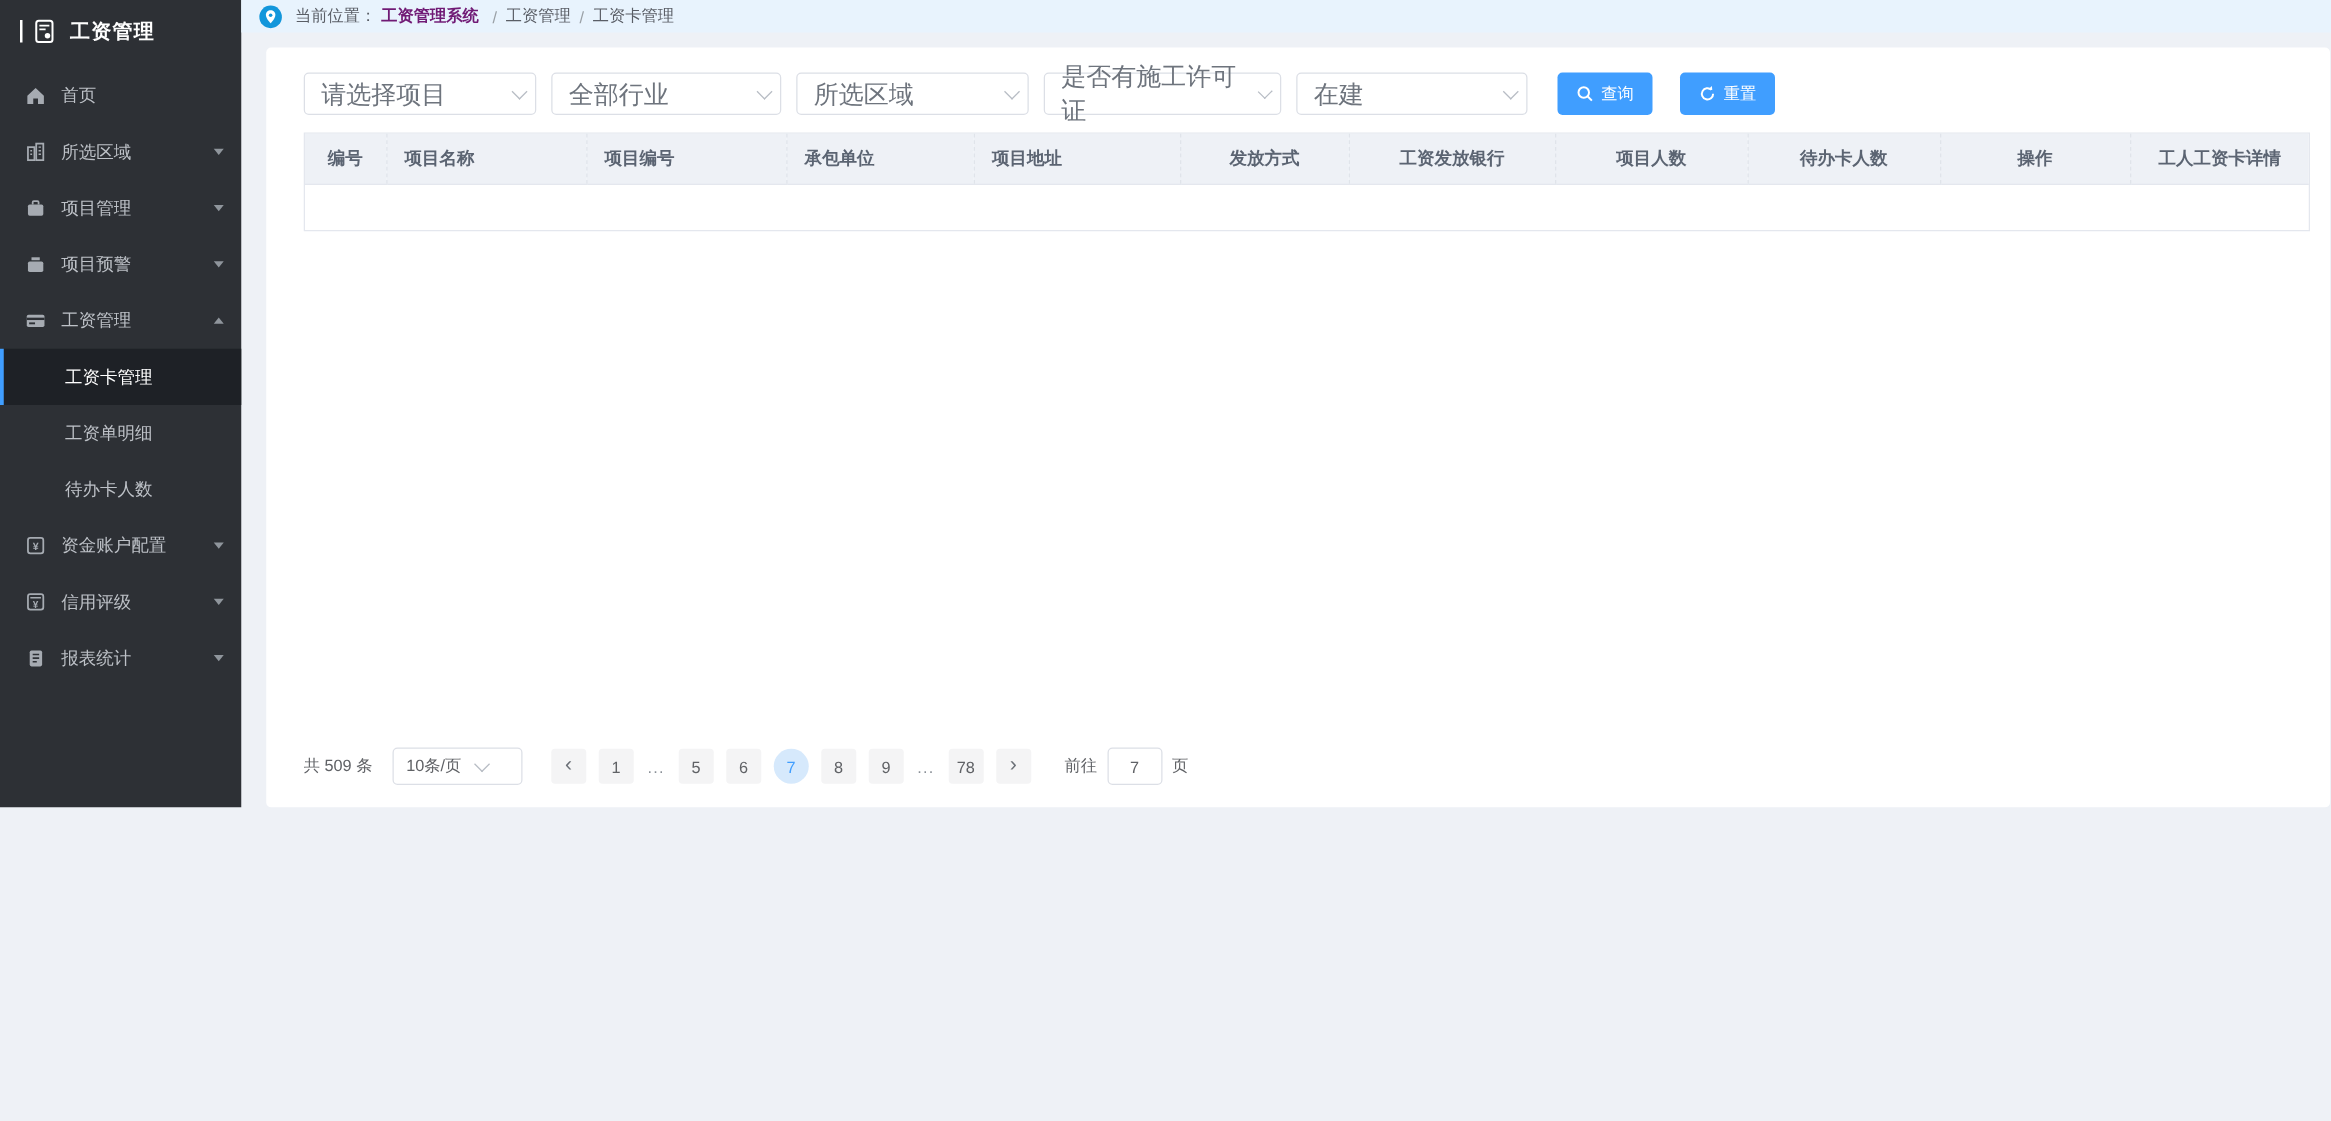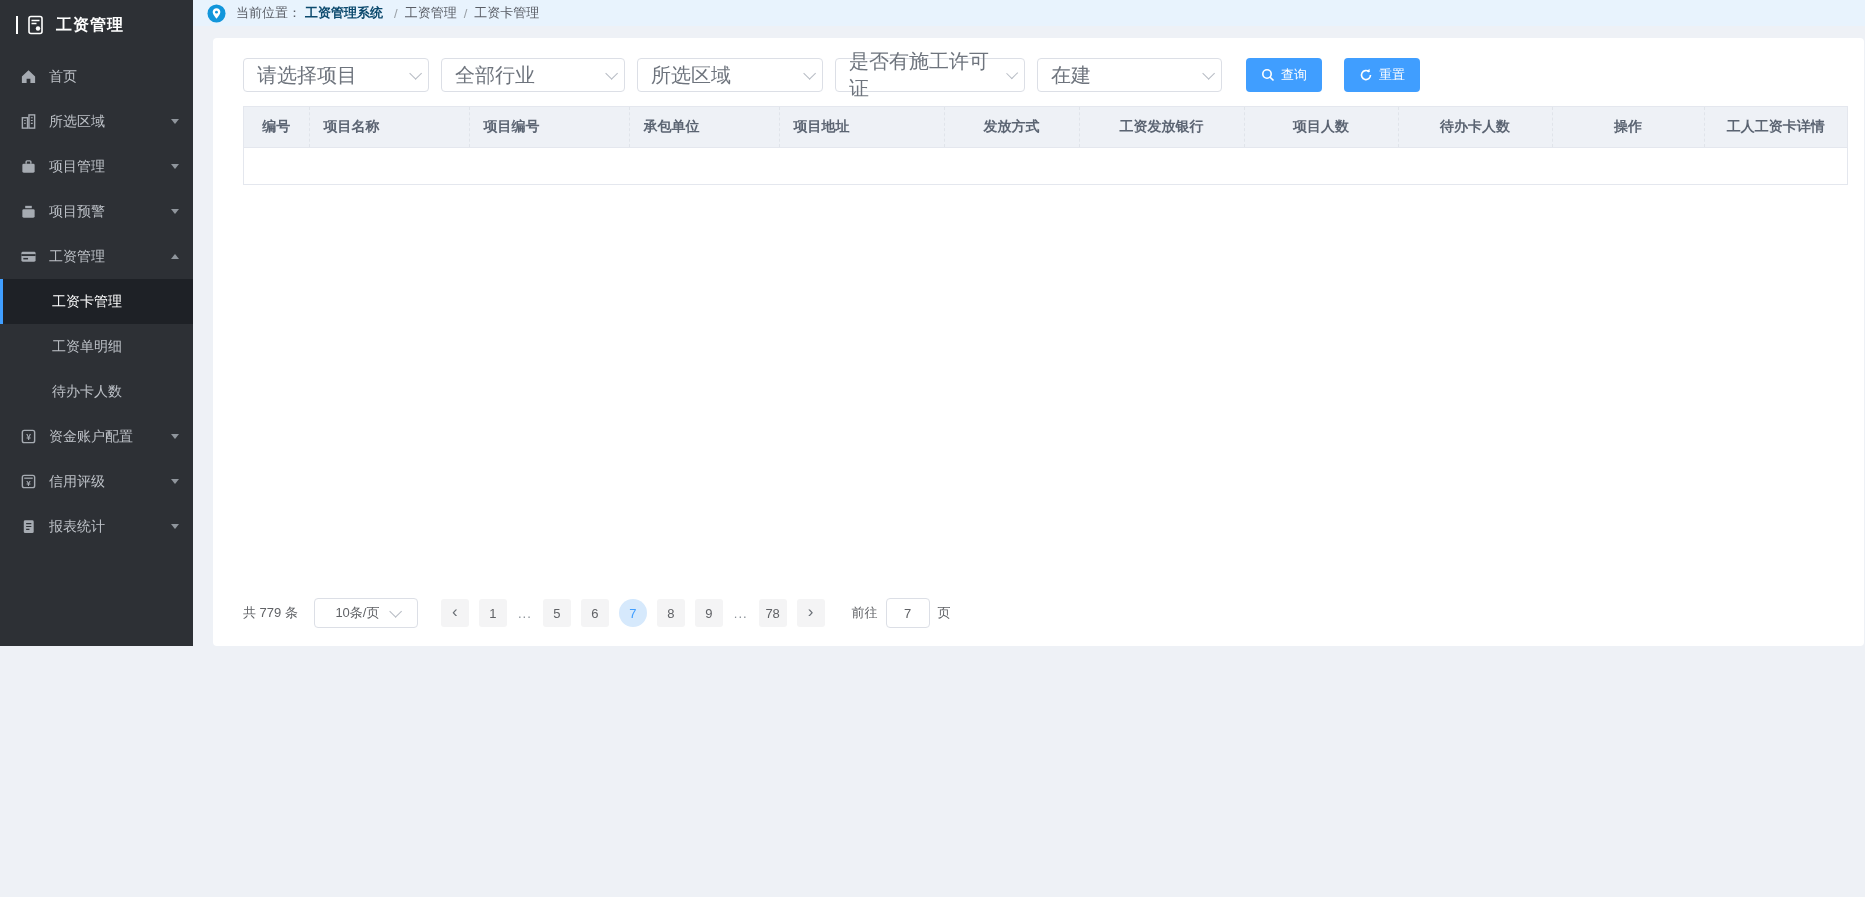--- a/index.html
+++ b/index.html
@@ -18,21 +18,21 @@
   .caret{width:0;height:0;border-left:4px solid transparent;border-right:4px solid transparent;}
   .caret.down{border-top:5px solid #8f959c;}
   .caret.up{border-bottom:5px solid #8f959c;}
   .submenu-item{height:45px;display:flex;align-items:center;padding-left:52px;font-size:14px;cursor:pointer;color:#bdc1c7;}
   .submenu-item.active{background:#1e2126;color:#ffffff;border-left:3px solid #409eff;padding-left:49px;}
 
   
   .main{flex:1;display:flex;flex-direction:column;height:100%;}
   .breadcrumb-bar{height:36px;background:#e8f3fd;display:flex;align-items:center;padding-left:14px;font-size:13px;color:#5a5e66;}
   .pin-badge{width:19px;height:19px;margin-right:10px;}
-  .crumb-strong{font-weight:bold;color:#0c4a6e;margin:0 4px;}
+  .crumb-strong{font-weight:bold;color:#701a75;margin:0 4px;}
   .crumb-sep{margin:0 7px;color:#9aa0a6;}
   .crumb-item{color:#5a5e66;}
 
   .card{background:#fff;border-radius:4px;margin:12px 12px 0 20px;height:832px;box-sizing:border-box;
         padding:14px 16px 10px 30px;display:flex;flex-direction:column;}
 
   
   .filters{display:flex;align-items:center;margin:6px 0 14px 0;}
   .select{height:34px;box-sizing:border-box;border:1px solid #dcdfe6;border-radius:4px;background:#fff;
           display:flex;align-items:center;justify-content:space-between;padding:0 10px 0 13px;
@@ -56,21 +56,21 @@
   thead th.al{text-align:left;padding-left:14px;}
   thead th:last-child,tbody td:last-child{border-right:none;}
   .table-bottom-space{height:36px;border-top:none;}
 
   .flex-fill{flex:1;}
 
   
   .pagination{display:flex;align-items:center;font-size:13px;color:#606266;padding-bottom:8px;}
   .total-label{margin-right:16px;}
   .page-size{height:30px;width:104px;box-sizing:border-box;border:1px solid #dcdfe6;border-radius:4px;
-             display:flex;align-items:center;justify-content:center;padding:0 8px 0 10px;
+             display:flex;align-items:center;justify-content:flex-start;padding:0 8px 0 10px;
              font-size:13px;color:#606266;cursor:pointer;margin-right:18px;}
   .pager{display:flex;align-items:center;}
   .page-btn{min-width:28px;height:28px;border-radius:3px;background:#f4f4f5;color:#606266;
             display:flex;align-items:center;justify-content:center;font-size:13px;margin:0 5px;
             cursor:pointer;padding:0 4px;box-sizing:border-box;}
   .page-btn.arrow{font-size:17px;color:#6b7077;padding-bottom:2px;}
   .page-btn.active{border-radius:50%;background:#d6e9fc;color:#409eff;width:28px;padding:0;}
   .page-ellipsis{margin:0 6px;color:#8a9097;letter-spacing:1px;}
   .jump{display:flex;align-items:center;margin-left:22px;}
   .jump-input{width:44px;height:30px;box-sizing:border-box;border:1px solid #dcdfe6;border-radius:4px;
@@ -284,21 +284,21 @@
             </tr>
           </thead>
           <tbody></tbody>
         </table>
         <div class="table-bottom-space"></div>
       </div>
 
       <div class="flex-fill"></div>
 
       <div class="pagination">
-        <span class="total-label">共 779 条</span>
+        <span class="total-label">共 509 条</span>
         <div class="page-size">
           <span>10条/页</span>
           <span class="sel-chevron"></span>
         </div>
         <div class="pager">
           <span class="page-btn arrow">‹</span>
           <span id="page-buttons" style="display:flex;align-items:center;">
               <span class="page-btn">1</span>
               <span class="page-ellipsis">...</span>
               <span class="page-btn">5</span>

